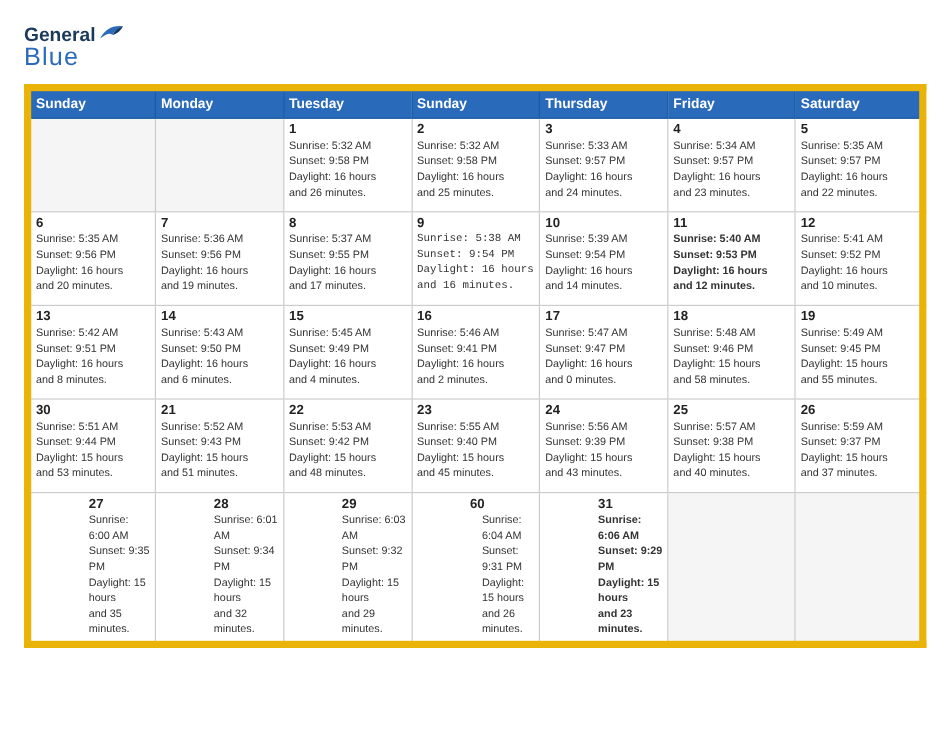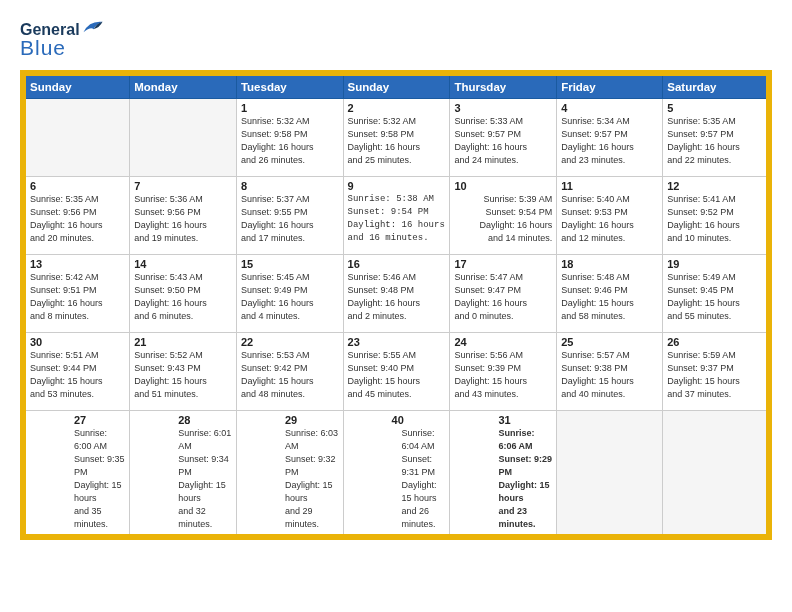--- a/index.html
+++ b/index.html
@@ -190,28 +190,28 @@
           </td>
           <td>
             <span class="day-num">9</span>
             <div class="day-detail" style="white-space: pre-line; font-family: Liberation Mono, monospace;">Sunrise: 5:38 AM
 Sunset: 9:54 PM
 Daylight: 16 hours
 and 16 minutes.</div>
           </td>
           <td>
             <span class="day-num">10</span>
-            <div class="day-detail" style="white-space: pre-line; text-align: right;">Sunrise: 5:39 AM
+            <div class="day-detail" style="white-space: pre-line;">Sunrise: 5:39 AM
 Sunset: 9:54 PM
 Daylight: 16 hours
 and 14 minutes.</div>
           </td>
           <td>
             <span class="day-num">11</span>
-            <div class="day-detail" style="white-space: pre-line;">Sunrise: 5:40 AM
+            <div class="day-detail" style="white-space: pre-line; font-weight: bold;">Sunrise: 5:40 AM
 Sunset: 9:53 PM
 Daylight: 16 hours
 and 12 minutes.</div>
           </td>
           <td>
             <span class="day-num">12</span>
             <div class="day-detail" style="white-space: pre-line;">Sunrise: 5:41 AM
 Sunset: 9:52 PM
 Daylight: 16 hours
 and 10 minutes.</div>
@@ -235,21 +235,21 @@
           <td>
             <span class="day-num">15</span>
             <div class="day-detail" style="white-space: pre-line;">Sunrise: 5:45 AM
 Sunset: 9:49 PM
 Daylight: 16 hours
 and 4 minutes.</div>
           </td>
           <td>
             <span class="day-num">16</span>
             <div class="day-detail" style="white-space: pre-line;">Sunrise: 5:46 AM
-Sunset: 9:48 PM
+Sunset: 9:41 PM
 Daylight: 16 hours
 and 2 minutes.</div>
           </td>
           <td>
             <span class="day-num">17</span>
             <div class="day-detail" style="white-space: pre-line;">Sunrise: 5:47 AM
 Sunset: 9:47 PM
 Daylight: 16 hours
 and 0 minutes.</div>
           </td>
@@ -335,21 +335,21 @@
 and 32 minutes.</div>
           </td>
           <td>
             <span class="day-num">29</span>
             <div class="day-detail" style="white-space: pre-line;">Sunrise: 6:03 AM
 Sunset: 9:32 PM
 Daylight: 15 hours
 and 29 minutes.</div>
           </td>
           <td>
-            <span class="day-num">40</span>
+            <span class="day-num">60</span>
             <div class="day-detail" style="white-space: pre-line; margin-left: 10px;">Sunrise: 6:04 AM
 Sunset: 9:31 PM
 Daylight: 15 hours
 and 26 minutes.</div>
           </td>
           <td>
             <span class="day-num">31</span>
             <div class="day-detail" style="white-space: pre-line; font-weight: bold;">Sunrise: 6:06 AM
 Sunset: 9:29 PM
 Daylight: 15 hours

